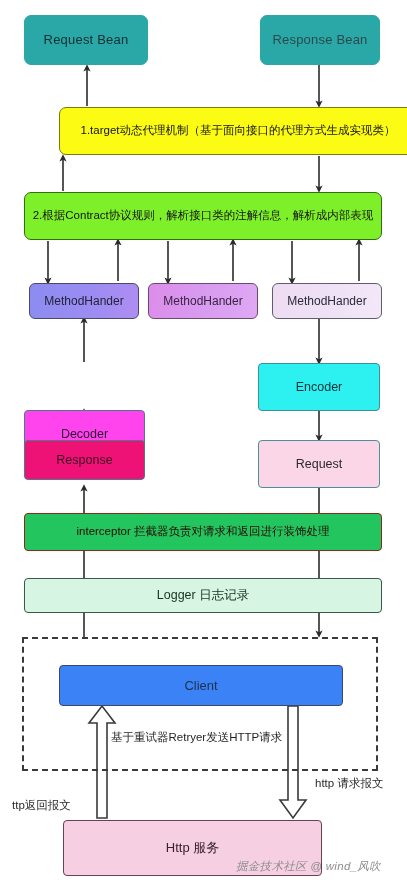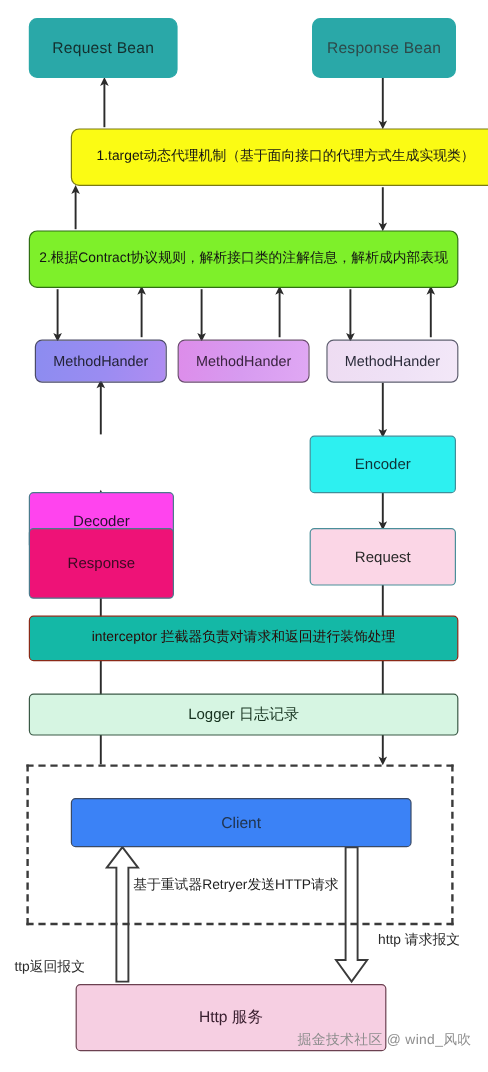--- a/index.html
+++ b/index.html
@@ -97,21 +97,21 @@
     color: #3a0a22;
   }
   .n-request {
     background: #fbd6e6;
     border: 1.4px solid #4a8f9a;
     border-radius: 4px;
     font-size: 12.5px;
     color: #2a2a2a;
   }
   .n-interceptor {
-    background: #14b8a6;
+    background: #22c55e;
     border: 1.4px solid #8a2a18;
     border-radius: 4px;
     font-size: 11.5px;
     color: #2a0a06;
   }
   .n-logger {
     background: #d6f5e2;
     border: 1.2px solid #3a5a46;
     border-radius: 4px;
     font-size: 12.5px;
@@ -236,33 +236,33 @@
   <div class="node n-mh1" style="left:29px; top:283px; width:110px; height:36px;">MethodHander</div>
 
   <div class="node n-mh2" style="left:148px; top:283px; width:110px; height:36px;">MethodHander</div>
 
   <div class="node n-mh3" style="left:272px; top:283px; width:110px; height:36px;">MethodHander</div>
 
   <div class="node n-decoder" style="left:24px; top:363px; width:121px; height:48px;margin-top:47px;">Decoder</div>
 
   <div class="node n-encoder" style="left:258px; top:363px; width:122px; height:48px;">Encoder</div>
 
-  <div class="node n-response" style="left:24px; top:440px; width:121px; height:59px;">Response</div>
+  <div class="node n-response" style="left:24px; top:440px; width:121px; height:40px;">Response</div>
 
   <div class="node n-request" style="left:258px; top:440px; width:122px; height:48px;">Request</div>
 
   <div class="node n-interceptor" style="left:24px; top:513px; width:358px; height:38px;">interceptor 拦截器负责对请求和返回进行装饰处理</div>
 
   <div class="node n-logger" style="left:24px; top:578px; width:358px; height:35px;">Logger 日志记录</div>
 
   <div class="node n-client" style="left:59px; top:665px; width:284px; height:41px;">Client</div>
 
   <div class="node n-http" style="left:63px; top:820px; width:259px; height:56px;">Http 服务</div>
 
   <div class="retry-label" style="left:111px; top:730px;">基于重试器Retryer发送HTTP请求</div>
 
   <div class="edge-label" style="left:12px; top:776px;margin-top:22px;">ttp返回报文</div>
 
   <div class="edge-label" style="left:315px; top:776px;">http 请求报文</div>
 
-  <div class="watermark" style="left:248px; top:859px;">掘金技术社区 @ wind_风吹</div>
+  <div class="watermark" style="left:236px; top:859px;font-style:italic;">掘金技术社区 @ wind_风吹</div>
 
 </div>
 
 </body></html>

